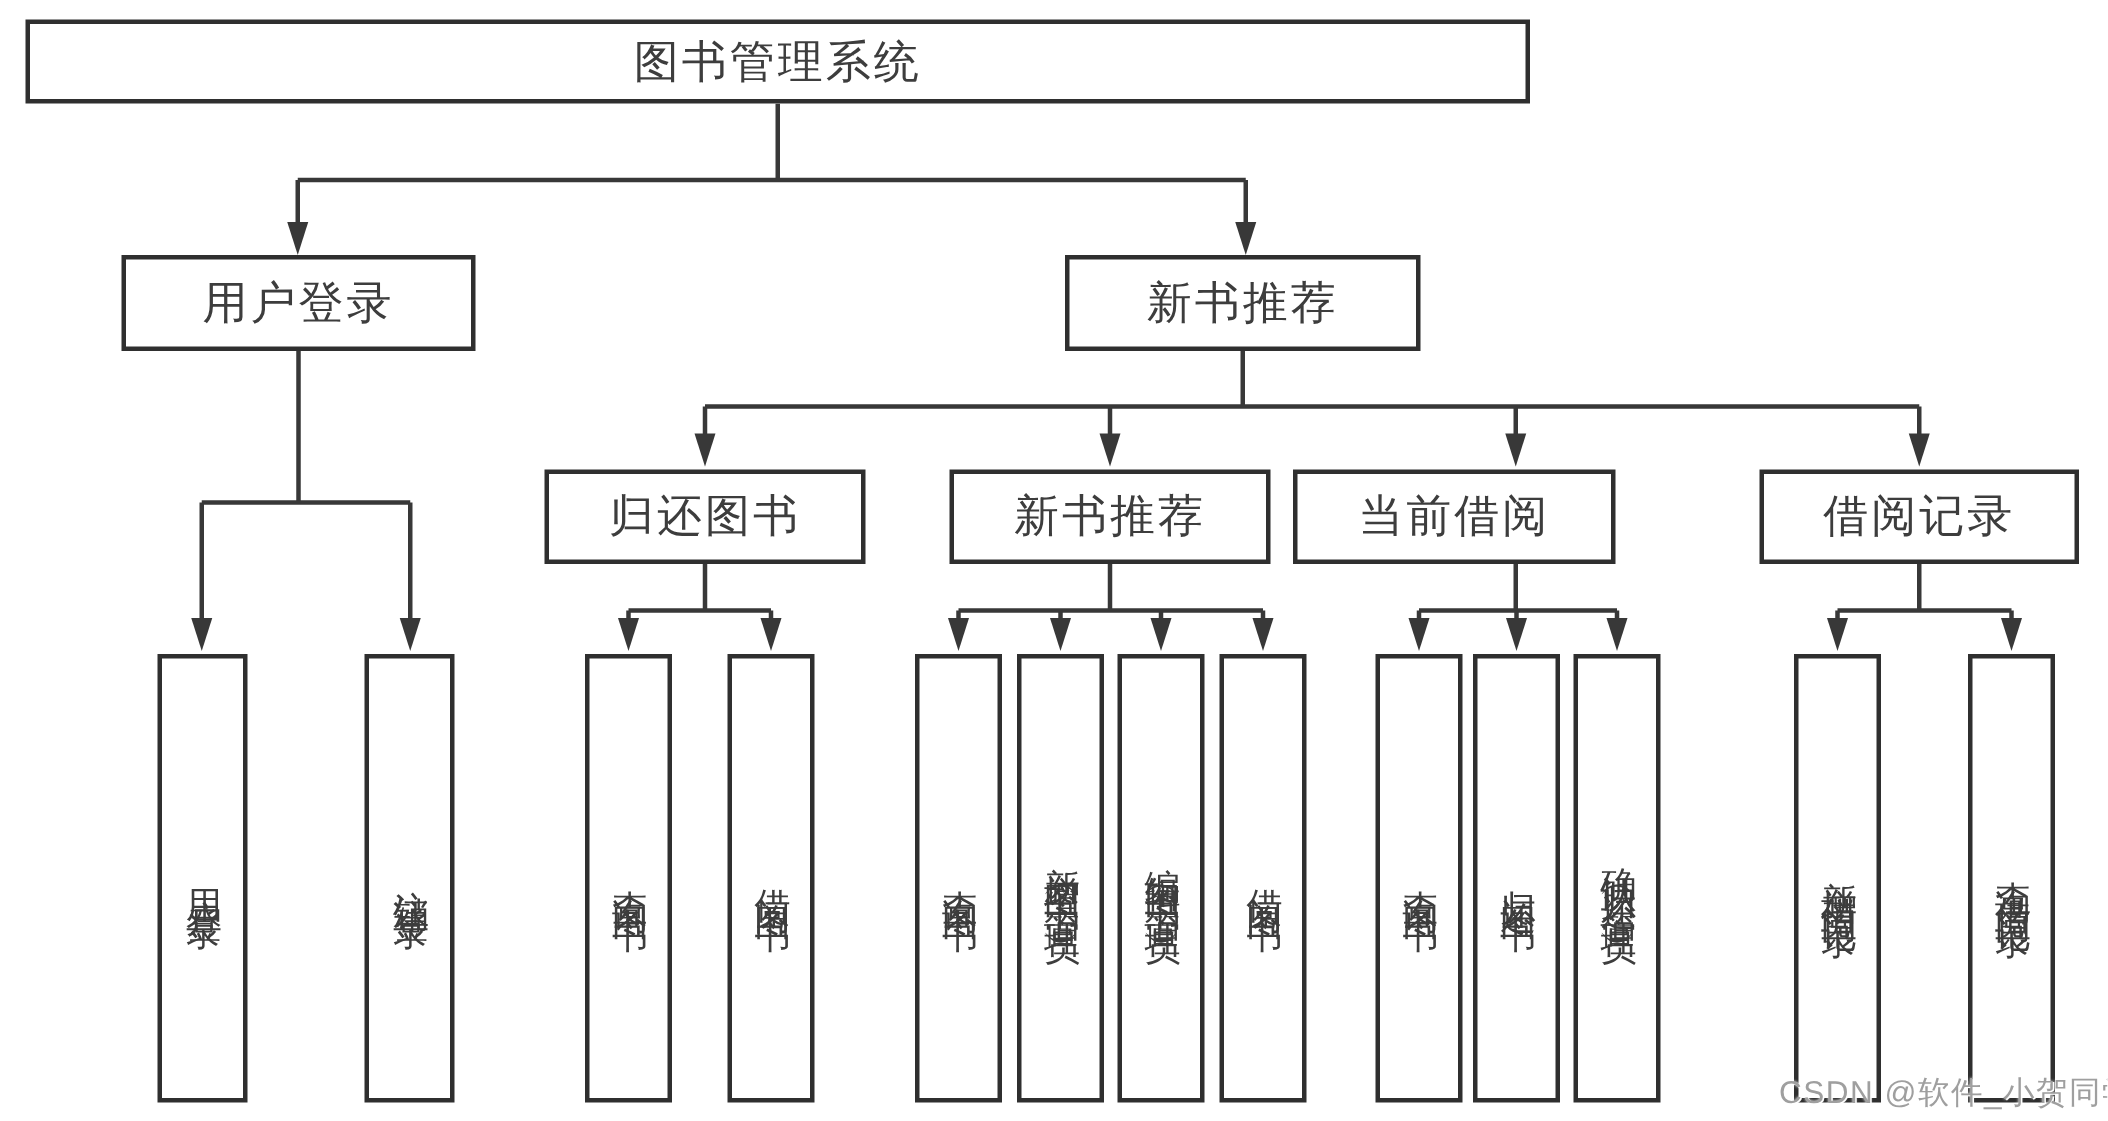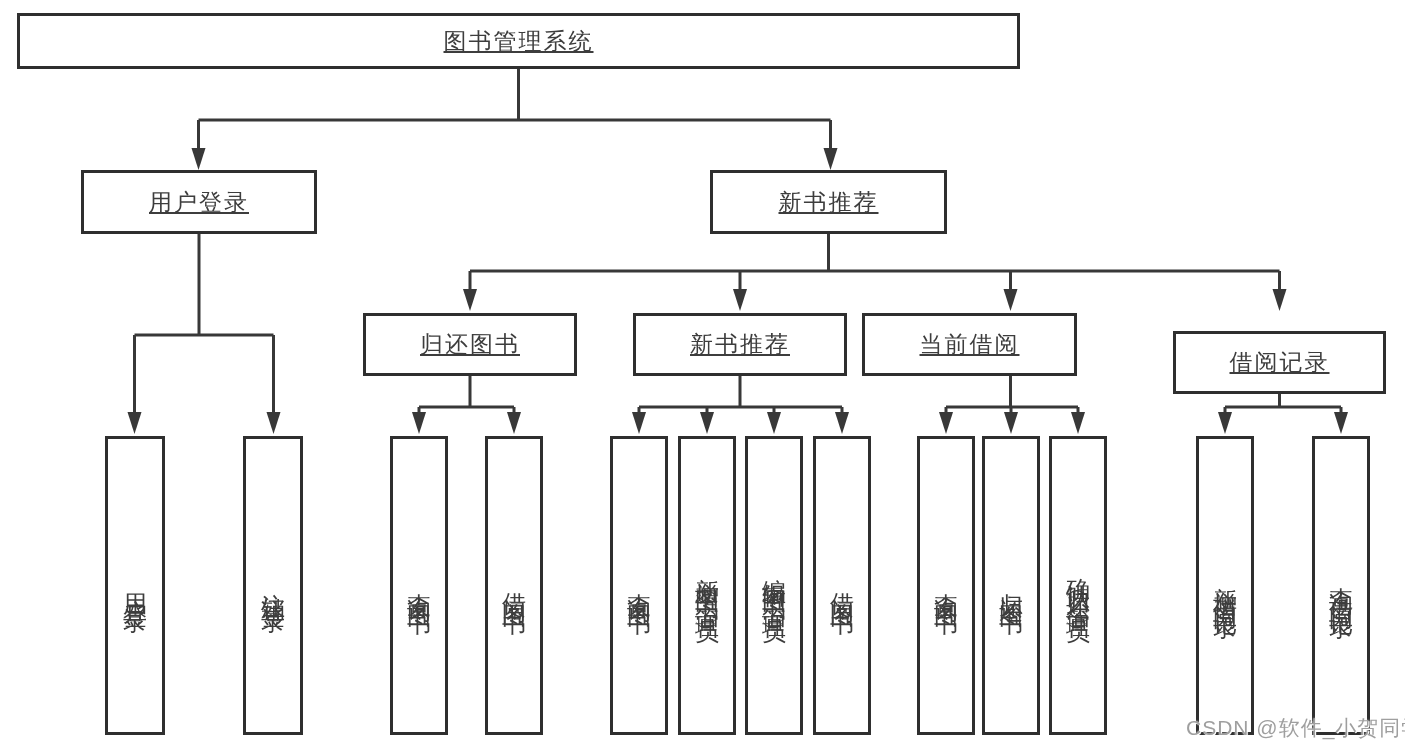--- a/index.html
+++ b/index.html
@@ -22,24 +22,23 @@
     position: absolute;
     box-sizing: border-box;
     border: 3px solid #2f2f2f;
     background: #ffffff;
     display: flex;
     align-items: center;
     justify-content: center;
     color: #3d3d3d;
   }
   .hnode {
-    font-size: 23px;
+    font-size: 30px;
     letter-spacing: 2px;
     white-space: nowrap;
-    text-decoration: underline;
   }
   .vnode {
     writing-mode: vertical-rl;
     text-orientation: mixed;
     font-size: 24px;
     letter-spacing: 6px;
     line-height: 1;
   }
   .watermark {
     position: absolute;
@@ -94,21 +93,21 @@
   </svg>
 
   <div class="box hnode" style="left:17px;top:13px;width:1003px;height:56px">图书管理系统</div>
 
   <div class="box hnode" style="left:81px;top:170px;width:236px;height:64px">用户登录</div>
   <div class="box hnode" style="left:710px;top:170px;width:237px;height:64px">新书推荐</div>
 
   <div class="box hnode" style="left:363px;top:313px;width:214px;height:63px">归还图书</div>
   <div class="box hnode" style="left:633px;top:313px;width:214px;height:63px">新书推荐</div>
   <div class="box hnode" style="left:862px;top:313px;width:215px;height:63px">当前借阅</div>
-  <div class="box hnode" style="left:1173px;top:331px;width:213px;height:63px">借阅记录</div>
+  <div class="box hnode" style="left:1173px;top:313px;width:213px;height:63px">借阅记录</div>
 
   <div class="box vnode" style="left:105px;top:436px;width:60px;height:299px">用户登录</div>
   <div class="box vnode" style="left:243px;top:436px;width:60px;height:299px">注销登录</div>
 
   <div class="box vnode" style="left:390px;top:436px;width:58px;height:299px">查询图书</div>
   <div class="box vnode" style="left:485px;top:436px;width:58px;height:299px">借阅图书</div>
 
   <div class="box vnode" style="left:610px;top:436px;width:58px;height:299px">查询图书</div>
   <div class="box vnode" style="left:678px;top:436px;width:58px;height:299px">新增图书（管理员）</div>
   <div class="box vnode" style="left:745px;top:436px;width:58px;height:299px">编辑图书（管理员）</div>

